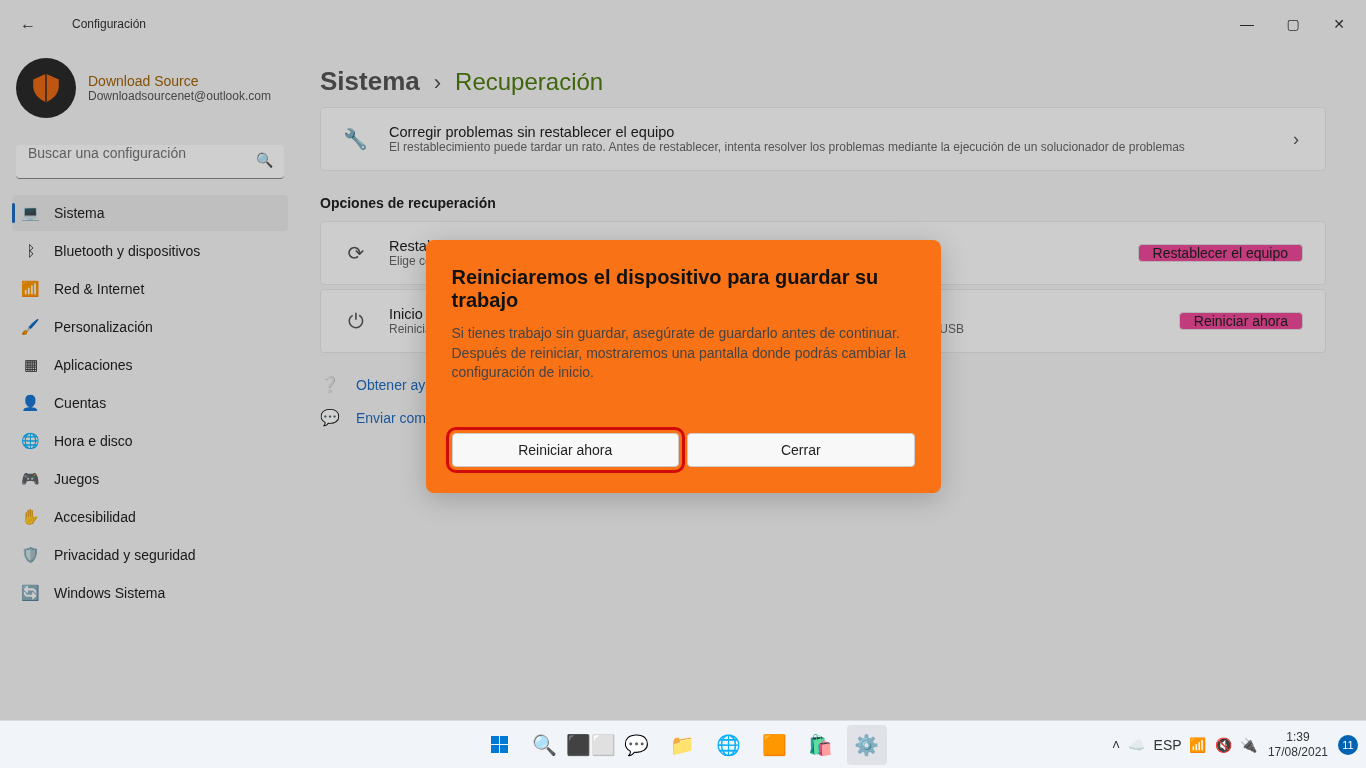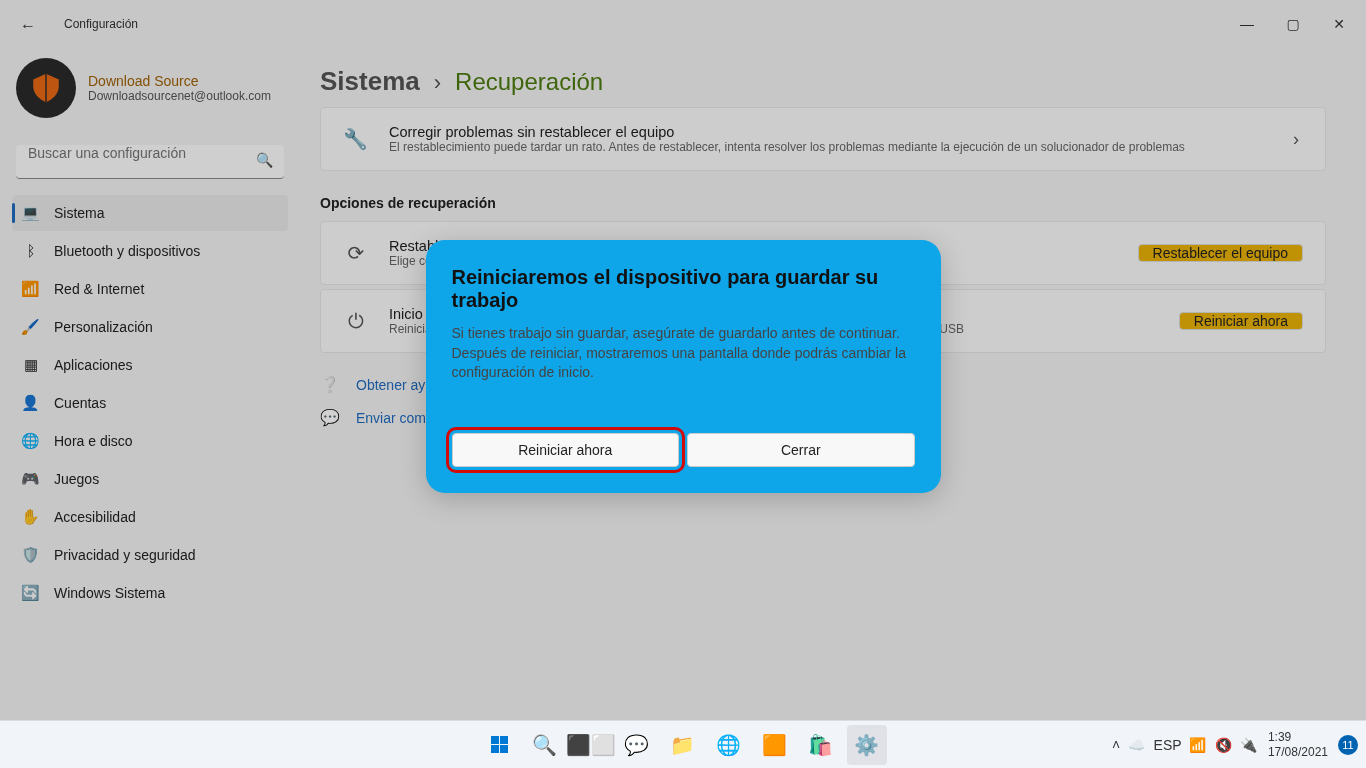--- a/index.html
+++ b/index.html
@@ -1,21 +1,21 @@
 <!DOCTYPE html>
 <html><head>
 <meta charset="utf-8">
 <style>
   * { margin: 0; padding: 0; box-sizing: border-box; font-family: "Segoe UI", sans-serif; }
   body { width: 1366px; height: 768px; background: #f3f3f3; position: relative; overflow: hidden; }
 
   
   .titlebar { height: 48px; display: flex; align-items: center; padding: 0 4px; }
   .back-btn { width: 40px; height: 40px; display: flex; align-items: center; justify-content: center; color: #333; font-size: 16px; margin-left: 4px; }
-  .title-text { font-size: 12px; color: #333; margin-left: 16px; }
+  .title-text { font-size: 12px; color: #333; margin-left: 24px; }
   .win-ctrls { margin-left: auto; display: flex; }
   .win-ctrls div { width: 46px; height: 32px; display: flex; align-items: center; justify-content: center; font-size: 14px; color: #333; }
 
   
   .app { display: flex; height: calc(100% - 48px - 48px); }
   .sidebar { width: 300px; padding: 10px 12px; }
   .profile { display: flex; align-items: center; gap: 12px; padding: 0 4px 16px 4px; }
   .avatar { width: 60px; height: 60px; border-radius: 50%; background: #2a2a2a; display: flex; align-items: center; justify-content: center; position: relative; }
   .avatar svg { width: 34px; height: 34px; }
   .profile-name { font-size: 14px; font-weight: 400; color: #a16207; }
@@ -38,46 +38,46 @@
   .crumb .sep { font-size: 22px; color: #555; }
   .crumb .page { font-size: 24px; font-weight: 400; color: #4d7c0f; }
   .lead { font-size: 14px; color: #555; margin-bottom: 28px; }
 
   .card { background: #fbfbfb; border: 1px solid #e6e6e6; border-radius: 4px; display: flex; align-items: center; gap: 20px; padding: 16px 22px; }
   .card-icon { width: 26px; display: flex; align-items: center; justify-content: center; color: #555; font-size: 20px; }
   .card-body { flex: 1; }
   .card-title { font-size: 14.5px; color: #222; }
   .card-sub { font-size: 12px; color: #666; }
   .card-action { font-size: 18px; color: #555; padding: 0 4px; }
-  .card-btn { background: #eab308; border: 1px solid #ddd; border-radius: 4px; padding: 0 14px; font-size: 14px; color: #222; }
+  .card-btn { background: #ec4899; border: 1px solid #ddd; border-radius: 4px; padding: 0 14px; font-size: 14px; color: #222; }
 
   .section-h { font-size: 14px; font-weight: 600; color: #222; margin: 24px 0 10px 0; }
   .cards { display: flex; flex-direction: column; gap: 4px; }
 
   .links { margin-top: 22px; display: flex; flex-direction: column; gap: 14px; }
   .link-row { display: flex; align-items: center; gap: 16px; color: #1f6cbf; font-size: 14px; }
   .link-row .li-icon { color: #333; font-size: 16px; width: 20px; }
 
   
   .overlay { position: absolute; inset: 0; background: rgba(0,0,0,0.18); display: flex; align-items: flex-start; justify-content: center; }
-  .modal { margin-top: 240px; width: 515px; background: #0ea5e9; border-radius: 19px; padding: 26px; box-shadow: 0 6px 28px rgba(0,0,0,0.2); }
+  .modal { margin-top: 240px; width: 515px; background: #f97316; border-radius: 8px; padding: 26px; box-shadow: 0 6px 28px rgba(0,0,0,0.2); }
   .modal-title { font-size: 20px; font-weight: 600; color: #111; margin-bottom: 12px; }
   .modal-text { font-size: 14px; color: #444; line-height: 1.4; margin-bottom: 50px; }
   .modal-btns { display: flex; gap: 8px; }
   .modal-btns button { flex: 1; height: 34px; border-radius: 4px; border: 1px solid #ccc; background: #f8f8f8; font-size: 14px; color: #222; }
   .modal-btns .primary-outline { outline: 3px solid #d10a0a; outline-offset: 3px; }
 
   
   .taskbar { position: absolute; left: 0; right: 0; bottom: 0; height: 48px; background: #f1f4f9; border-top: 1px solid #d9dde3; display: flex; align-items: center; padding: 0 8px; }
   .task-center { position: absolute; left: 50%; transform: translateX(-50%); display: flex; gap: 6px; }
   .task-item { width: 40px; height: 40px; display: flex; align-items: center; justify-content: center; border-radius: 4px; font-size: 20px; }
   .task-item.active { background: rgba(0,0,0,0.07); }
   .task-right { margin-left: auto; display: flex; align-items: center; gap: 10px; font-size: 12px; color: #333; }
   .tray-icons { display: flex; gap: 8px; align-items: center; font-size: 14px; color: #333; }
-  .clock { text-align: left; line-height: 1.2; font-size: 12px; }
+  .clock { text-align: center; line-height: 1.2; font-size: 12px; }
   .notif { width: 20px; height: 20px; background: #0063b1; color: #fff; border-radius: 50%; display: flex; align-items: center; justify-content: center; font-size: 11px; }
 
   .win-logo { display: inline-grid; grid-template: repeat(2, 8px) / repeat(2, 8px); gap: 1px; }
   .win-logo span:nth-child(1){ background:#0078d4 } .win-logo span:nth-child(2){ background:#0078d4 }
   .win-logo span:nth-child(3){ background:#0078d4 } .win-logo span:nth-child(4){ background:#0078d4 }
 </style>
 </head>
 <body>
 
 <div class="titlebar">

